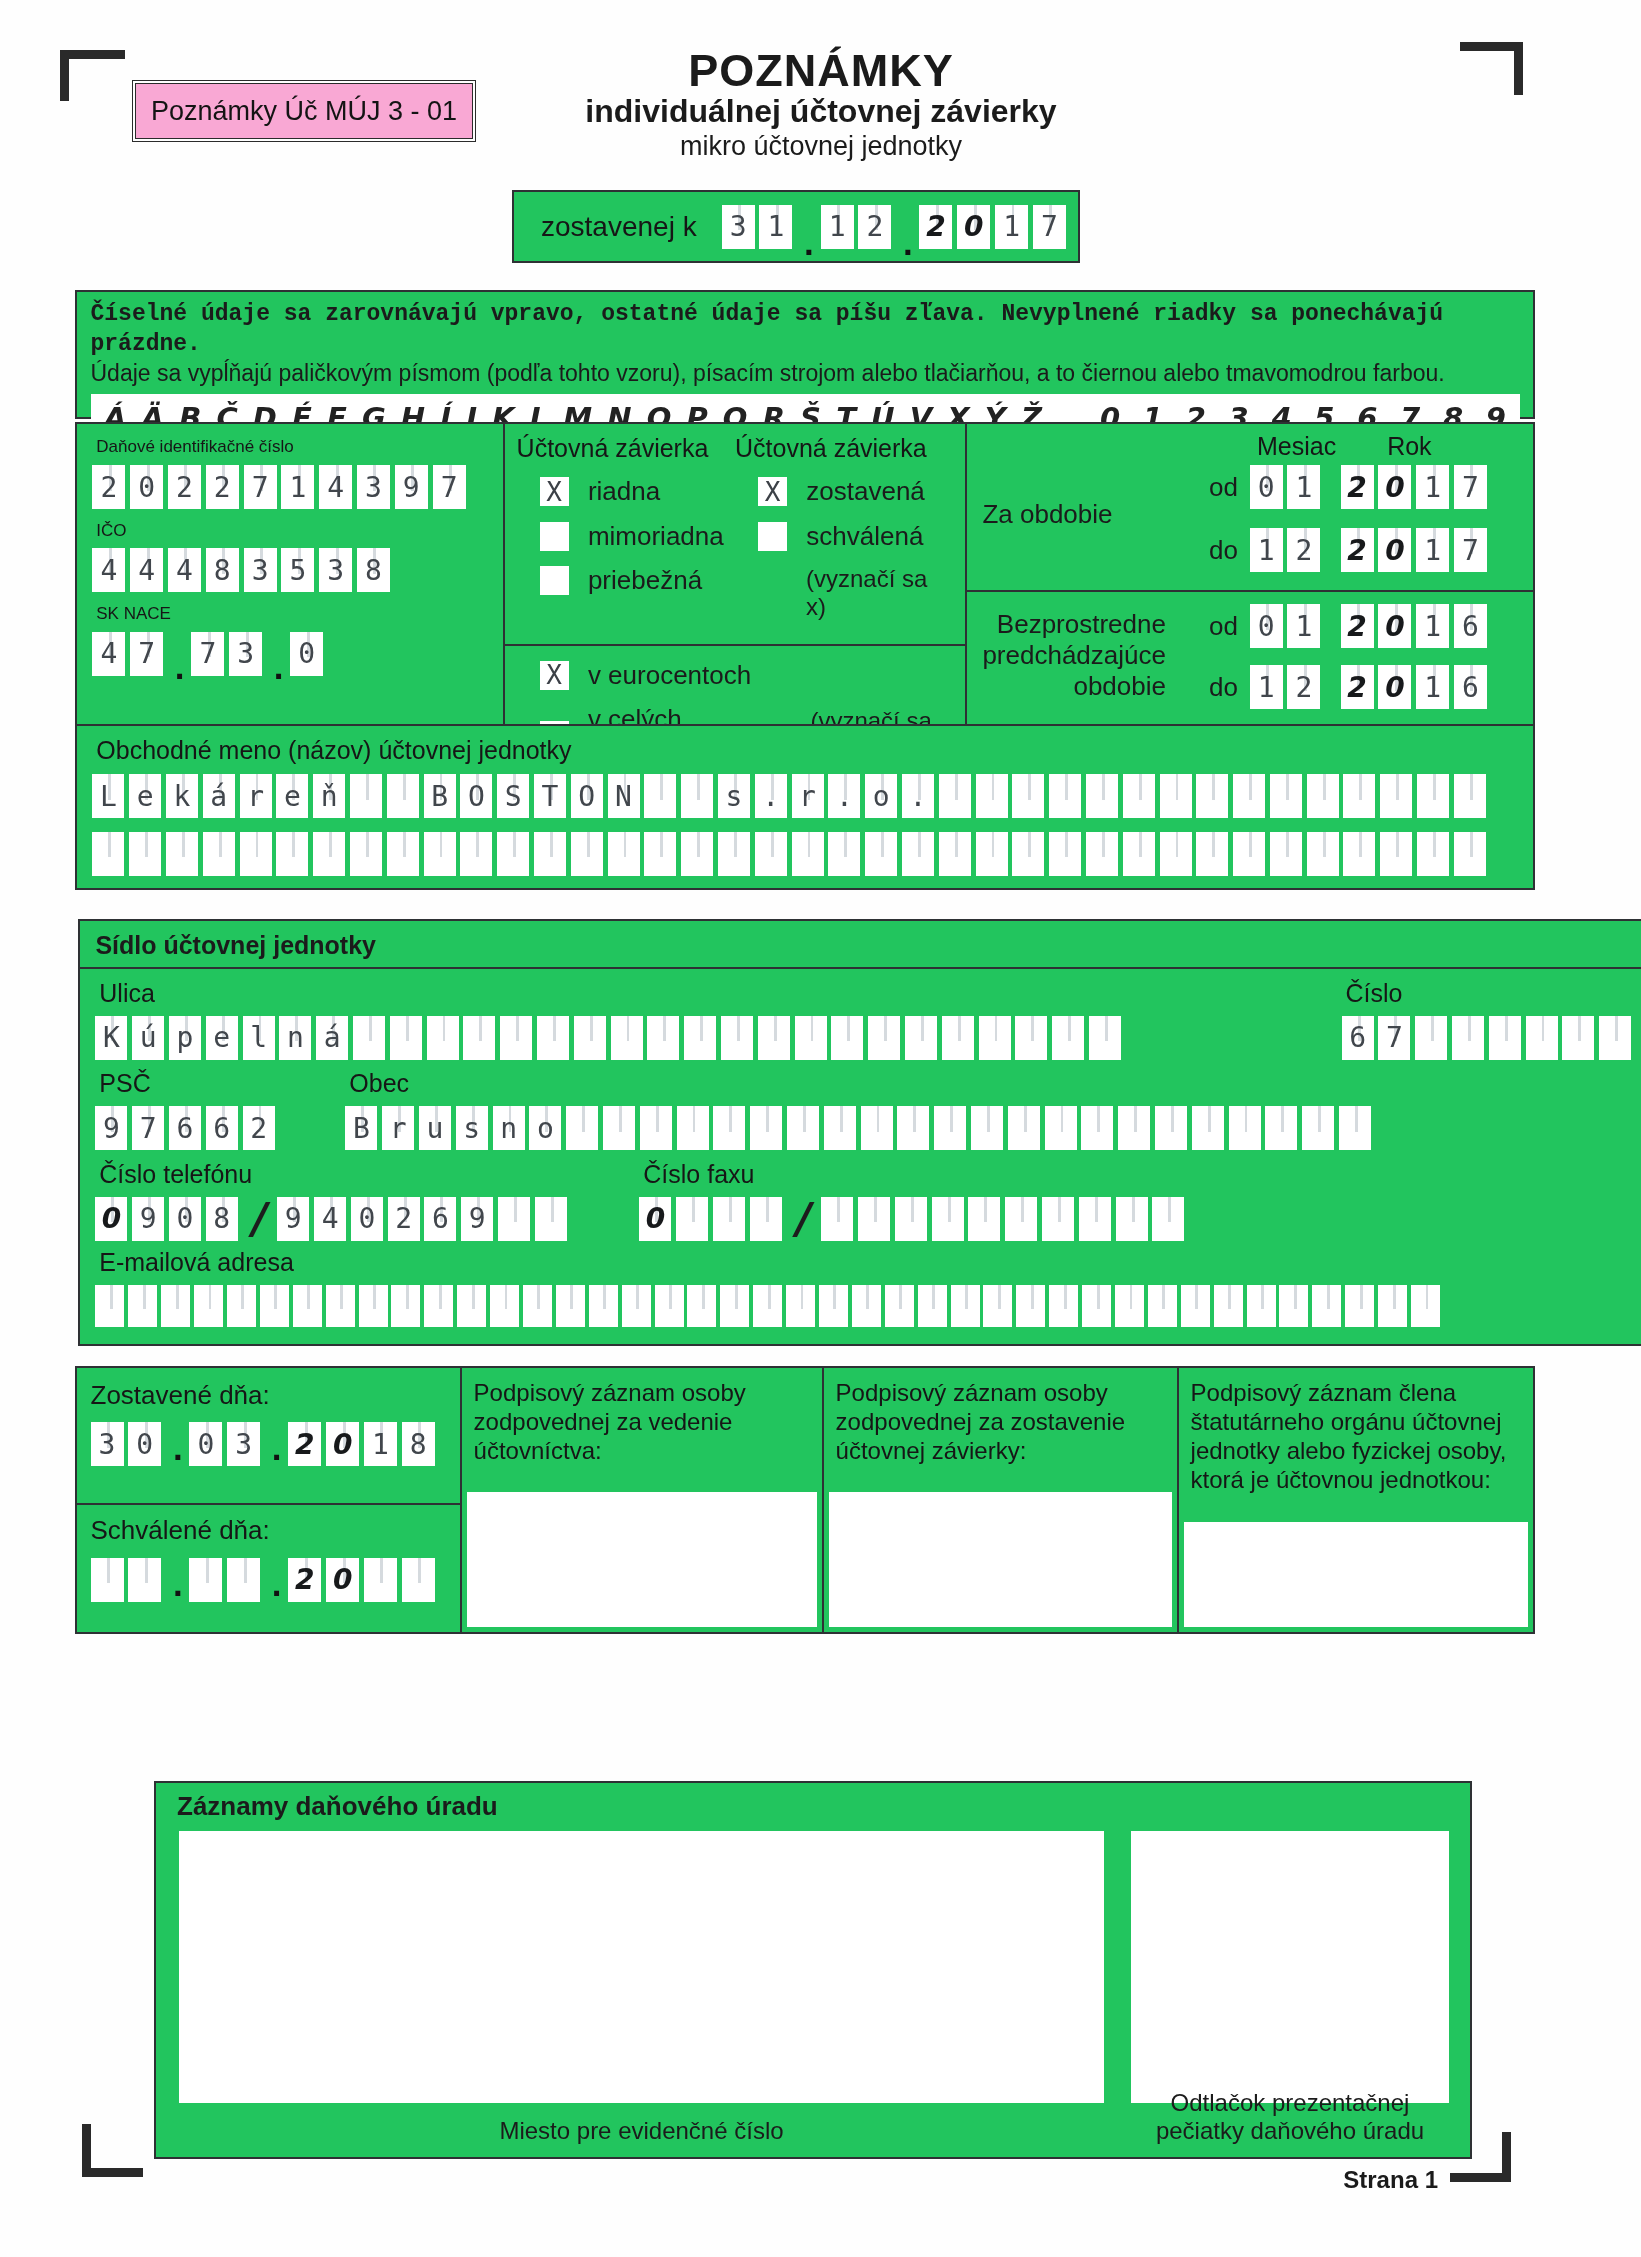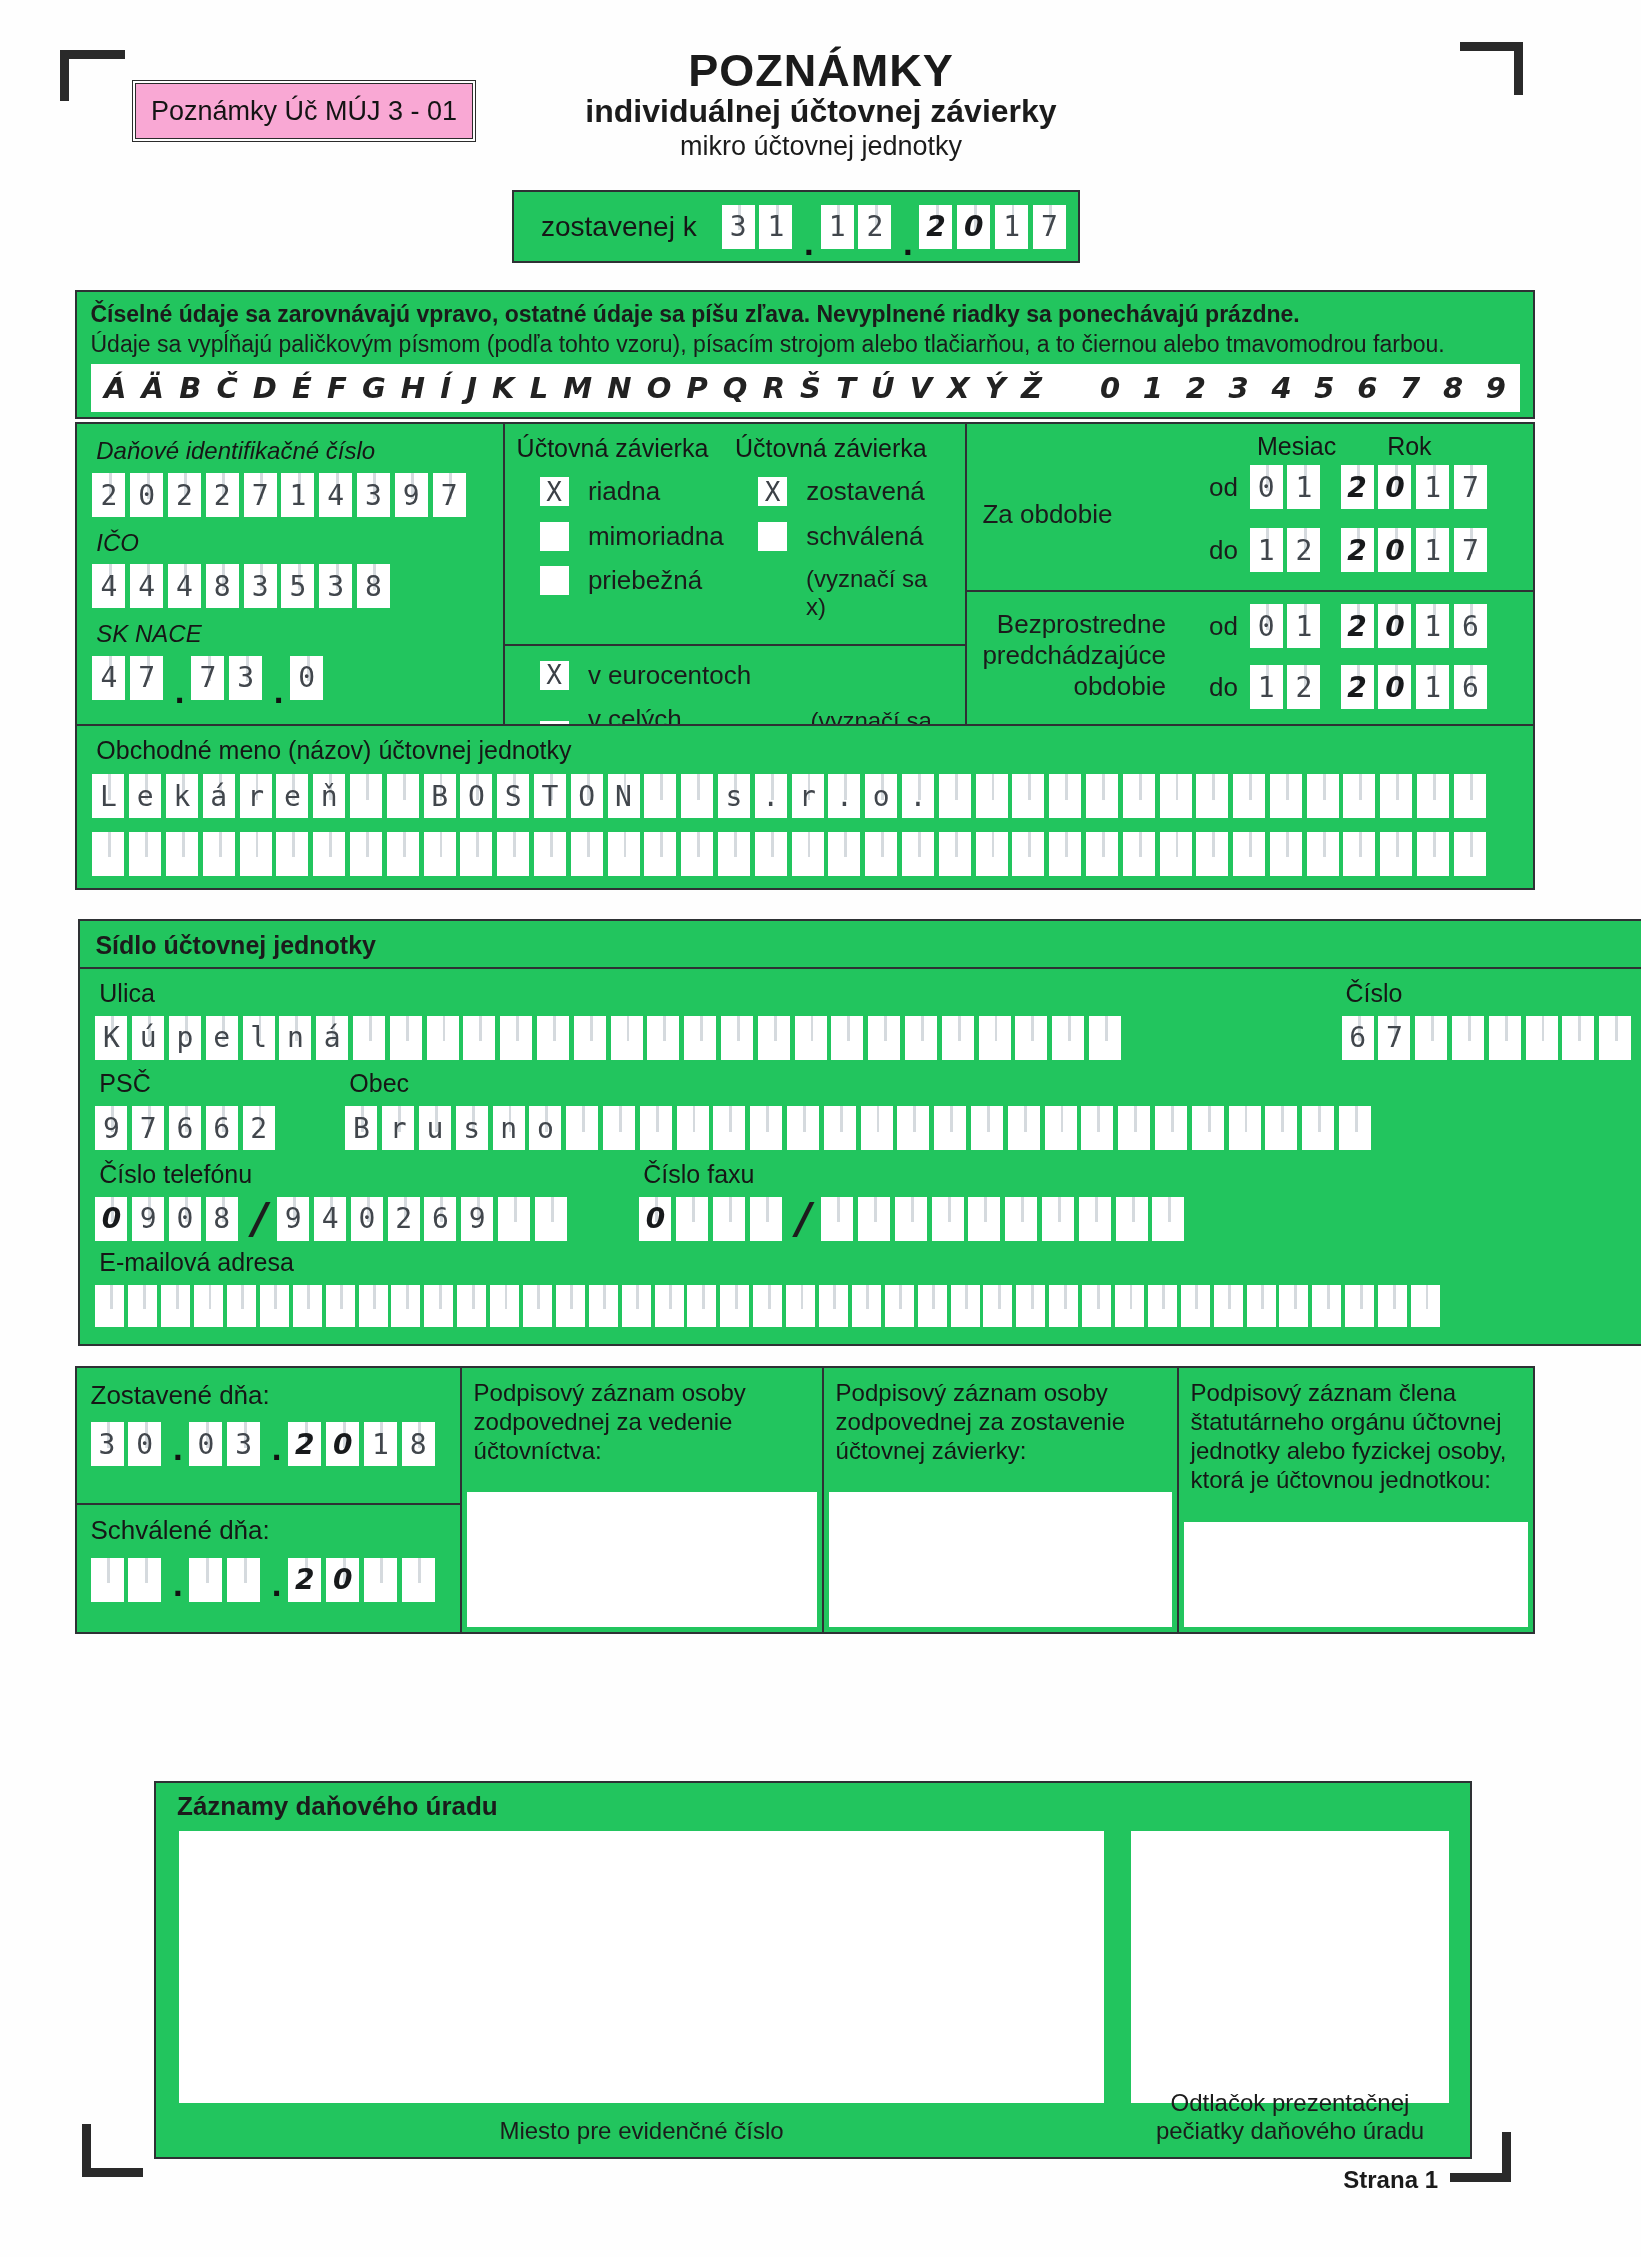--- a/index.html
+++ b/index.html
@@ -42,33 +42,33 @@
 
   .chk{width:29px;height:29px;background:#fff;display:inline-flex;align-items:center;justify-content:center;
        font-family:"DejaVu Sans Mono",monospace;font-size:26px;color:#3c4147;flex:0 0 auto;}
 
   
   #zostbox{left:512px;top:190px;width:568px;height:73px;display:flex;align-items:center;padding:0 0 0 27px;}
   #zostbox .zlab{font-size:28px;margin-right:25px;}
 
   
   #instr{left:75px;top:290px;width:1460px;height:129px;padding:7.7px 13.5px;}
-  #instr .l1{font-size:23px;font-weight:bold;line-height:1.3;}
+  #instr .l1{font-size:23px;font-weight:bold;line-height:1.3;font-family:Liberation Mono, monospace;}
   #instr .l2{font-size:23px;line-height:1.3;}
   .samplestrip{margin-top:4.8px;height:48px;background:#fff;display:flex;align-items:center;padding:0 13.5px;}
   .spread{display:flex;justify-content:space-between;align-items:center;
           font-family:"DejaVu Sans",sans-serif;font-style:italic;font-weight:bold;font-size:29px;color:#222;}
   .spread-letters{flex:1;}
   .spread-digits{width:406px;margin-left:58px;}
 
   
   #mainbox{left:75px;top:422px;width:1460px;height:307px;display:flex;}
   .mcol{box-sizing:border-box;height:100%;}
   #mcol1{width:428px;border-right:2.9px solid #2e3134;padding:11.6px 15.4px;}
-  #mcol1 .flbl{font-size:24px;margin:1.9px 0 7.7px 3.9px;font-style:italic;}
+  #mcol1 .flbl{font-size:17px;margin:1.9px 0 7.7px 3.9px;}
   #mcol1 .comb{margin-bottom:9.7px;}
   #mcol2{width:462px;border-right:2.9px solid #2e3134;display:flex;flex-direction:column;}
   #mcol2 .top{flex:0 0 182px;border-bottom:2.9px solid #2e3134;display:flex;padding:9.7px 11.6px;box-sizing:border-box;}
   #mcol2 .subcol{width:50%;}
   #mcol2 .subttl{font-size:25px;margin-bottom:13.5px;}
   .chkrow{display:flex;align-items:center;margin:0 0 13.5px 23px;font-size:26px;}
   .chkrow .chk{margin-right:19.3px;}
   .vyz{font-size:24px;margin-left:48px;}
   #mcol2 .bot{flex:1;padding:13.5px 11.6px;}
   #mcol3{flex:1;position:relative;}

